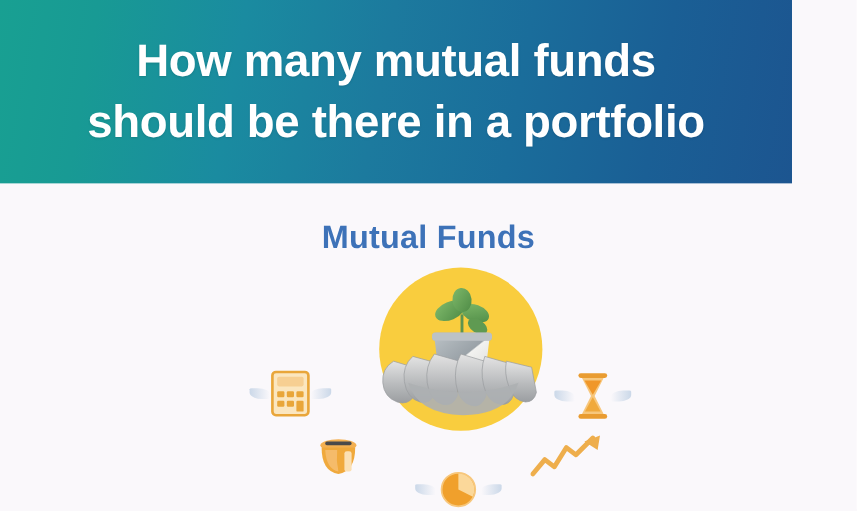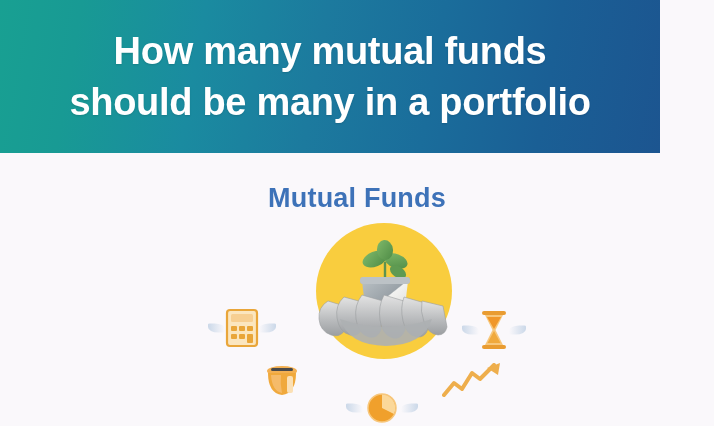--- a/index.html
+++ b/index.html
@@ -101,21 +101,21 @@
 
   .soft { filter:blur(0.35px); }
 </style>
 </head>
 <body>
 
 <div id="slide">
 
   <div id="header">
     <div class="hdr-line">How many mutual funds</div>
-    <div class="hdr-line">should be many in a portfolio</div>
+    <div class="hdr-line">should be there in a portfolio</div>
   </div>
 
   <div id="body-area">
 
     <div id="section-title">Mutual Funds</div>
 
     <div id="hero-circle"></div>
 
     <svg id="hero-art" viewBox="0 0 170 150">
       <defs>

